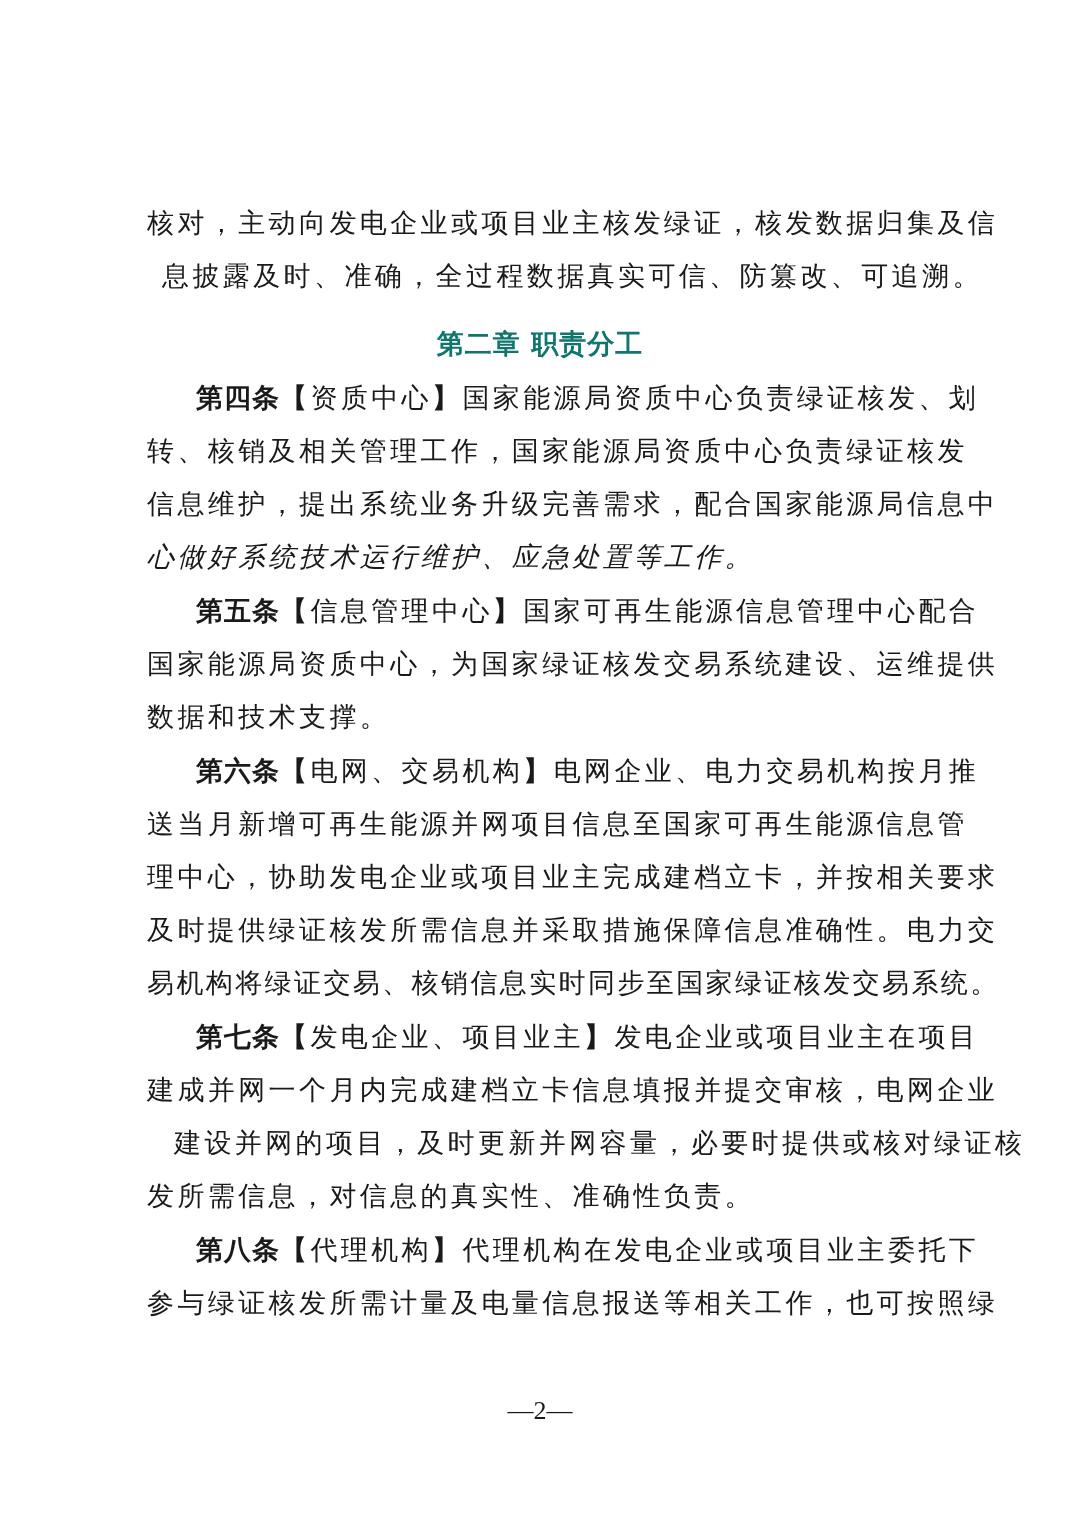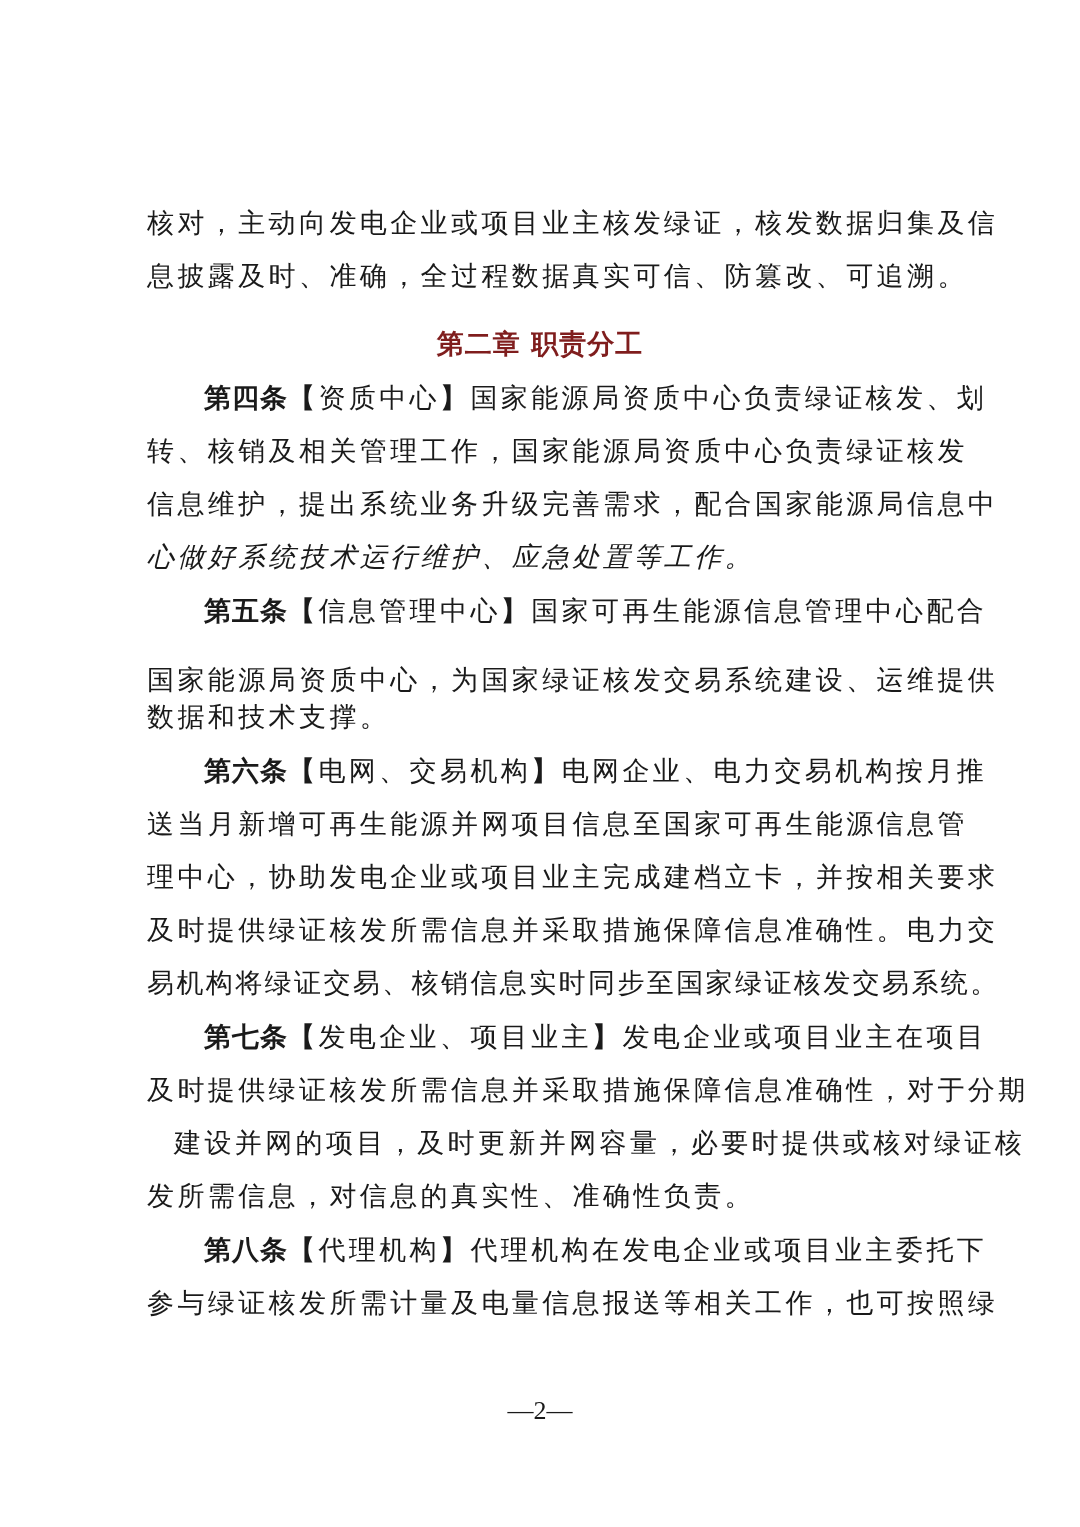--- a/index.html
+++ b/index.html
@@ -9,79 +9,79 @@
       position: absolute;
       left: 147px;
       width: 800px;
       font-family: "DejaVu Serif", "Liberation Serif", serif;
       font-size: 27px;
       line-height: 40px;
       color: #1a1a1a;
       white-space: nowrap;
       letter-spacing: 3.4px;
     }
-    .indent { left: 204px; width: 745px; text-align: right; }
+    .indent { left: 196px; width: 745px; text-align: right; }
     .heading {
       position: absolute;
       left: 0; width: 1080px;
       text-align: center;
       font-family: "DejaVu Sans", "Liberation Sans", sans-serif;
       font-weight: bold;
       font-size: 27px;
       line-height: 40px;
-      color: #7f1d1d;
+      color: #0f766e;
       letter-spacing: 1px;
     }
     .art-head { font-family: "DejaVu Sans", "Liberation Sans", sans-serif; font-weight: bold; letter-spacing: 1px; }
     .bracket { font-weight: bold; }
     .page-number {
       position: absolute;
       left: 0; width: 1080px;
       top: 1396px;
       text-align: center;
       font-family: "Liberation Serif", "DejaVu Serif", serif;
       font-size: 26px;
       color: #1a1a1a;
     }
   </style>
 </head>
 <body>
 
 <div class="page">
 
   <div class="line" style="top:203px;">核对，主动向发电企业或项目业主核发绿证，核发数据归集及信</div>
-  <div class="line" style="top:256px;">息披露及时、准确，全过程数据真实可信、防篡改、可追溯。</div>
+  <div class="line" style="top:256px;margin-left:15px;">息披露及时、准确，全过程数据真实可信、防篡改、可追溯。</div>
 
   <div class="heading" style="top:324px;">第二章  职责分工</div>
 
   <div class="line indent" style="top:378px;">
     <span class="art-head">第四条</span><span class="bracket">【</span><span>资质中心</span><span class="bracket">】</span><span>国家能源局资质中心负责绿证核发、划</span>
   </div>
   <div class="line" style="top:431px;">转、核销及相关管理工作，国家能源局资质中心负责绿证核发</div>
   <div class="line" style="top:484px;">信息维护，提出系统业务升级完善需求，配合国家能源局信息中</div>
   <div class="line" style="top:537px;font-style:italic;">心做好系统技术运行维护、应急处置等工作。</div>
 
   <div class="line indent" style="top:591px;">
     <span class="art-head">第五条</span><span class="bracket">【</span><span>信息管理中心</span><span class="bracket">】</span><span>国家可再生能源信息管理中心配合</span>
   </div>
-  <div class="line" style="top:644px;margin-top:16px;">国家能源局资质中心，为国家绿证核发交易系统建设、运维提供</div>
+  <div class="line" style="top:644px;">国家能源局资质中心，为国家绿证核发交易系统建设、运维提供</div>
   <div class="line" style="top:697px;">数据和技术支撑。</div>
 
   <div class="line indent" style="top:751px;">
     <span class="art-head">第六条</span><span class="bracket">【</span><span>电网、交易机构</span><span class="bracket">】</span><span>电网企业、电力交易机构按月推</span>
   </div>
   <div class="line" style="top:857px;">理中心，协助发电企业或项目业主完成建档立卡，并按相关要求</div>
   <div class="line" style="top:804px;">送当月新增可再生能源并网项目信息至国家可再生能源信息管</div>
   <div class="line" style="top:910px;">及时提供绿证核发所需信息并采取措施保障信息准确性。电力交</div>
   <div class="line" style="top:963px;letter-spacing:2.4px;">易机构将绿证交易、核销信息实时同步至国家绿证核发交易系统。</div>
 
   <div class="line indent" style="top:1017px;">
     <span class="art-head">第七条</span><span class="bracket">【</span><span>发电企业、项目业主</span><span class="bracket">】</span><span>发电企业或项目业主在项目</span>
   </div>
-  <div class="line" style="top:1070px;">及时提供绿证核发所需信息并采取措施保障信息准确性，对于分期</div>
+  <div class="line" style="top:1070px;">建成并网一个月内完成建档立卡信息填报并提交审核，电网企业</div>
   <div class="line" style="top:1123px;margin-left:27px;">建设并网的项目，及时更新并网容量，必要时提供或核对绿证核</div>
   <div class="line" style="top:1176px;">发所需信息，对信息的真实性、准确性负责。</div>
 
   <div class="line indent" style="top:1230px;">
     <span class="art-head">第八条</span><span class="bracket">【</span><span>代理机构</span><span class="bracket">】</span><span>代理机构在发电企业或项目业主委托下</span>
   </div>
   <div class="line" style="top:1283px;">参与绿证核发所需计量及电量信息报送等相关工作，也可按照绿</div>
 
   <div class="page-number">—2—</div>
 </div>

